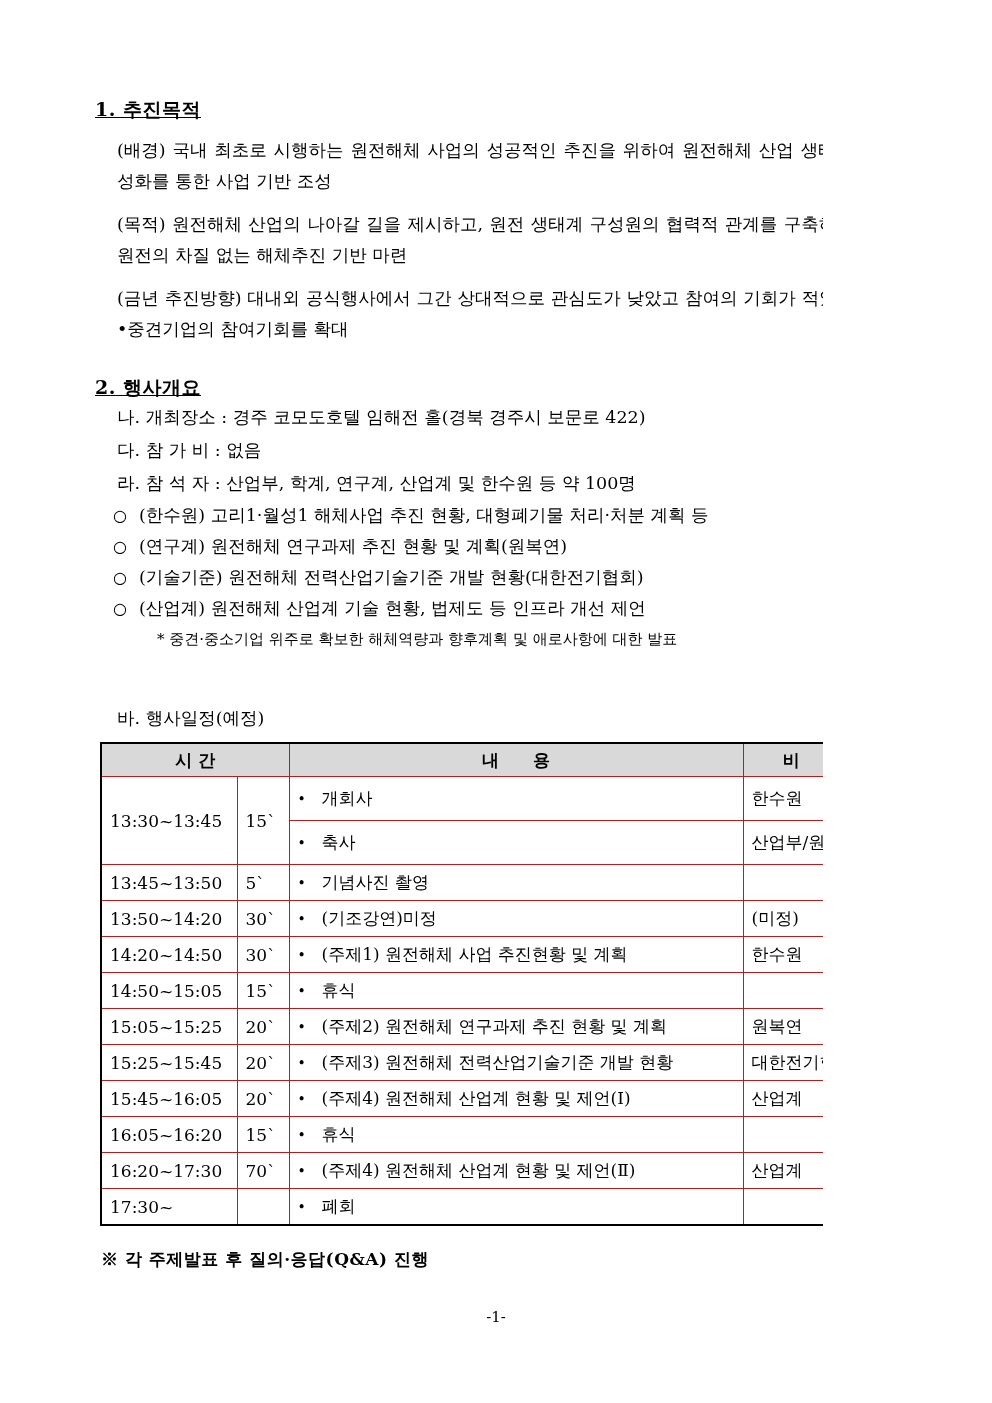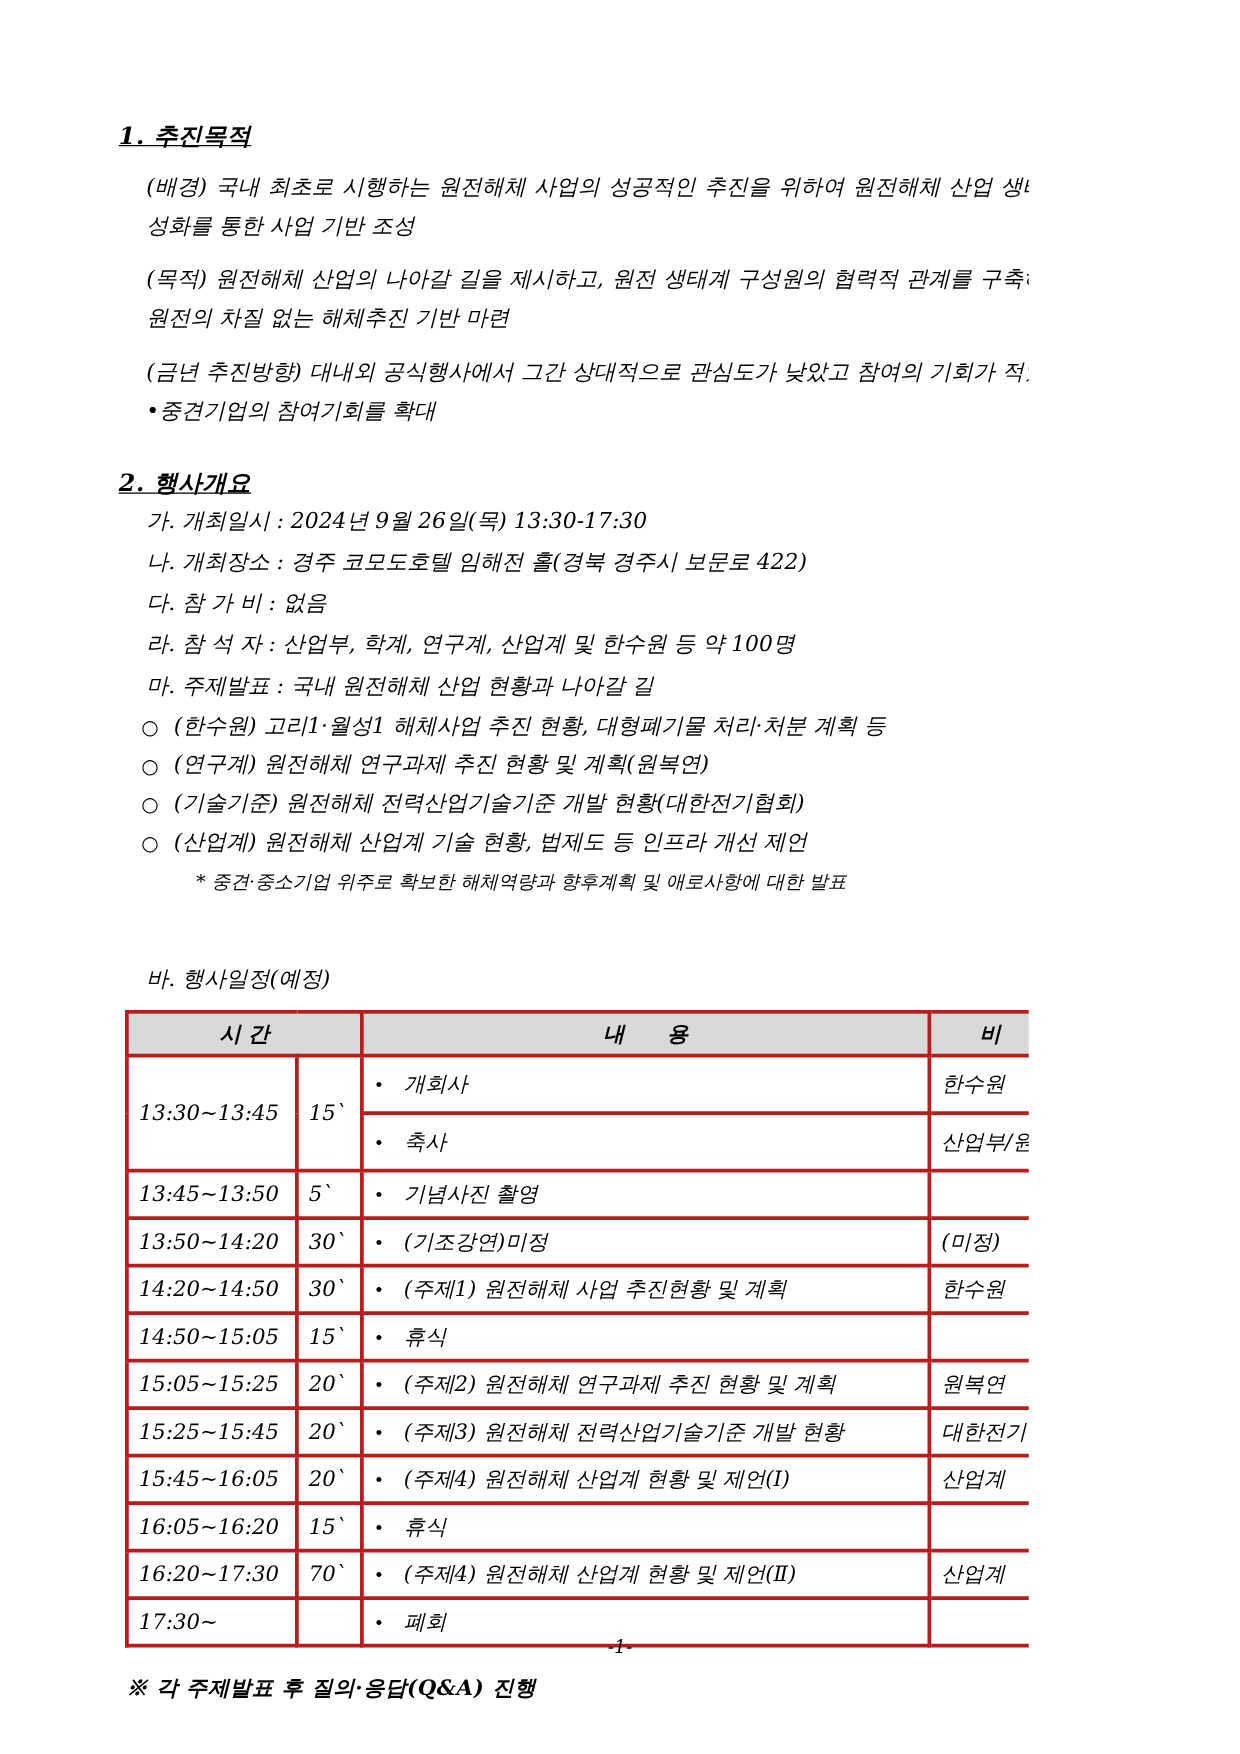--- a/index.html
+++ b/index.html
@@ -3,21 +3,20 @@
 <meta charset="utf-8">
 <style>
   html,body { margin:0; padding:0; background:#ffffff; }
   .page {
     position:relative;
     width:823px; height:1403px;
     background:#ffffff;
     color:#000;
     font-family:"DejaVu Serif","Liberation Serif",serif;
     overflow:hidden;
-    font-style:italic;
   }
   .content {
     position:absolute; left:95px; top:95px; width:812px;
   }
   .sec-title {
     font-size:19px; font-weight:bold; text-decoration:underline;
     margin:0; line-height:28px; letter-spacing:0.5px;
   }
   .para {
     font-size:17.5px; line-height:31px; margin:12px;
@@ -42,21 +41,21 @@
   .schedule-label {
     margin-top:48px; font-size:17.5px; line-height:30px; padding-left:22px;
   }
   table.schedule {
     margin-top:9px; margin-left:5px;
     border-collapse:collapse; table-layout:fixed;
     width:790px;
     border:2px solid #000;
   }
   table.schedule th, table.schedule td {
-    border:3px solid #b91c1c;
+    border:1px solid #b91c1c;
     font-size:17px;
     padding:2px 8px;
     overflow:hidden;
   }
   table.schedule th {
     background:#d9d9d9; font-weight:bold; text-align:center;
     height:28px; padding:2px 4px;
   }
   td.time { height:31px; white-space:nowrap; }
   td.dur  { padding:2px 4px; white-space:nowrap;margin-left:44px; }
@@ -79,25 +78,23 @@
 <div class="page">
   <div class="content">
 
     <h2 class="sec-title">1. 추진목적</h2>
     <p class="para">(배경) 국내 최초로 시행하는 원전해체 사업의 성공적인 추진을 위하여 원전해체 산업 생태계의 활성화를 통한 사업 기반 조성</p>
     <p class="para">(목적) 원전해체 산업의 나아갈 길을 제시하고, 원전 생태계 구성원의 협력적 관계를 구축하여 국내 원전의 차질 없는 해체추진 기반 마련</p>
     <p class="para">(금년 추진방향) 대내외 공식행사에서 그간 상대적으로 관심도가 낮았고 참여의 기회가 적었던 중소•중견기업의 참여기회를 확대</p>
 
     <div class="sec2">
       <h2 class="sec-title">2. 행사개요</h2>
-      <div class="item">가. 개최일시 : 2024년 9월 26일(목) 13:30-17:30</div>
       <div class="item">나. 개최장소 : 경주 코모도호텔 임해전 홀(경북 경주시 보문로 422)</div>
       <div class="item">다. 참 가 비 : 없음</div>
       <div class="item">라. 참 석 자 : 산업부, 학계, 연구계, 산업계 및 한수원 등 약 100명</div>
-      <div class="item">마. 주제발표 : 국내 원전해체 산업 현황과 나아갈 길</div>
 
       <div class="obullet">
         <span class="marker">○</span>
         <span class="btxt">(한수원) 고리1·월성1 해체사업 추진 현황, 대형폐기물 처리·처분 계획 등</span>
       </div>
       <div class="obullet">
         <span class="marker">○</span>
         <span class="btxt">(연구계) 원전해체 연구과제 추진 현황 및 계획(원복연)</span>
       </div>
       <div class="obullet">

